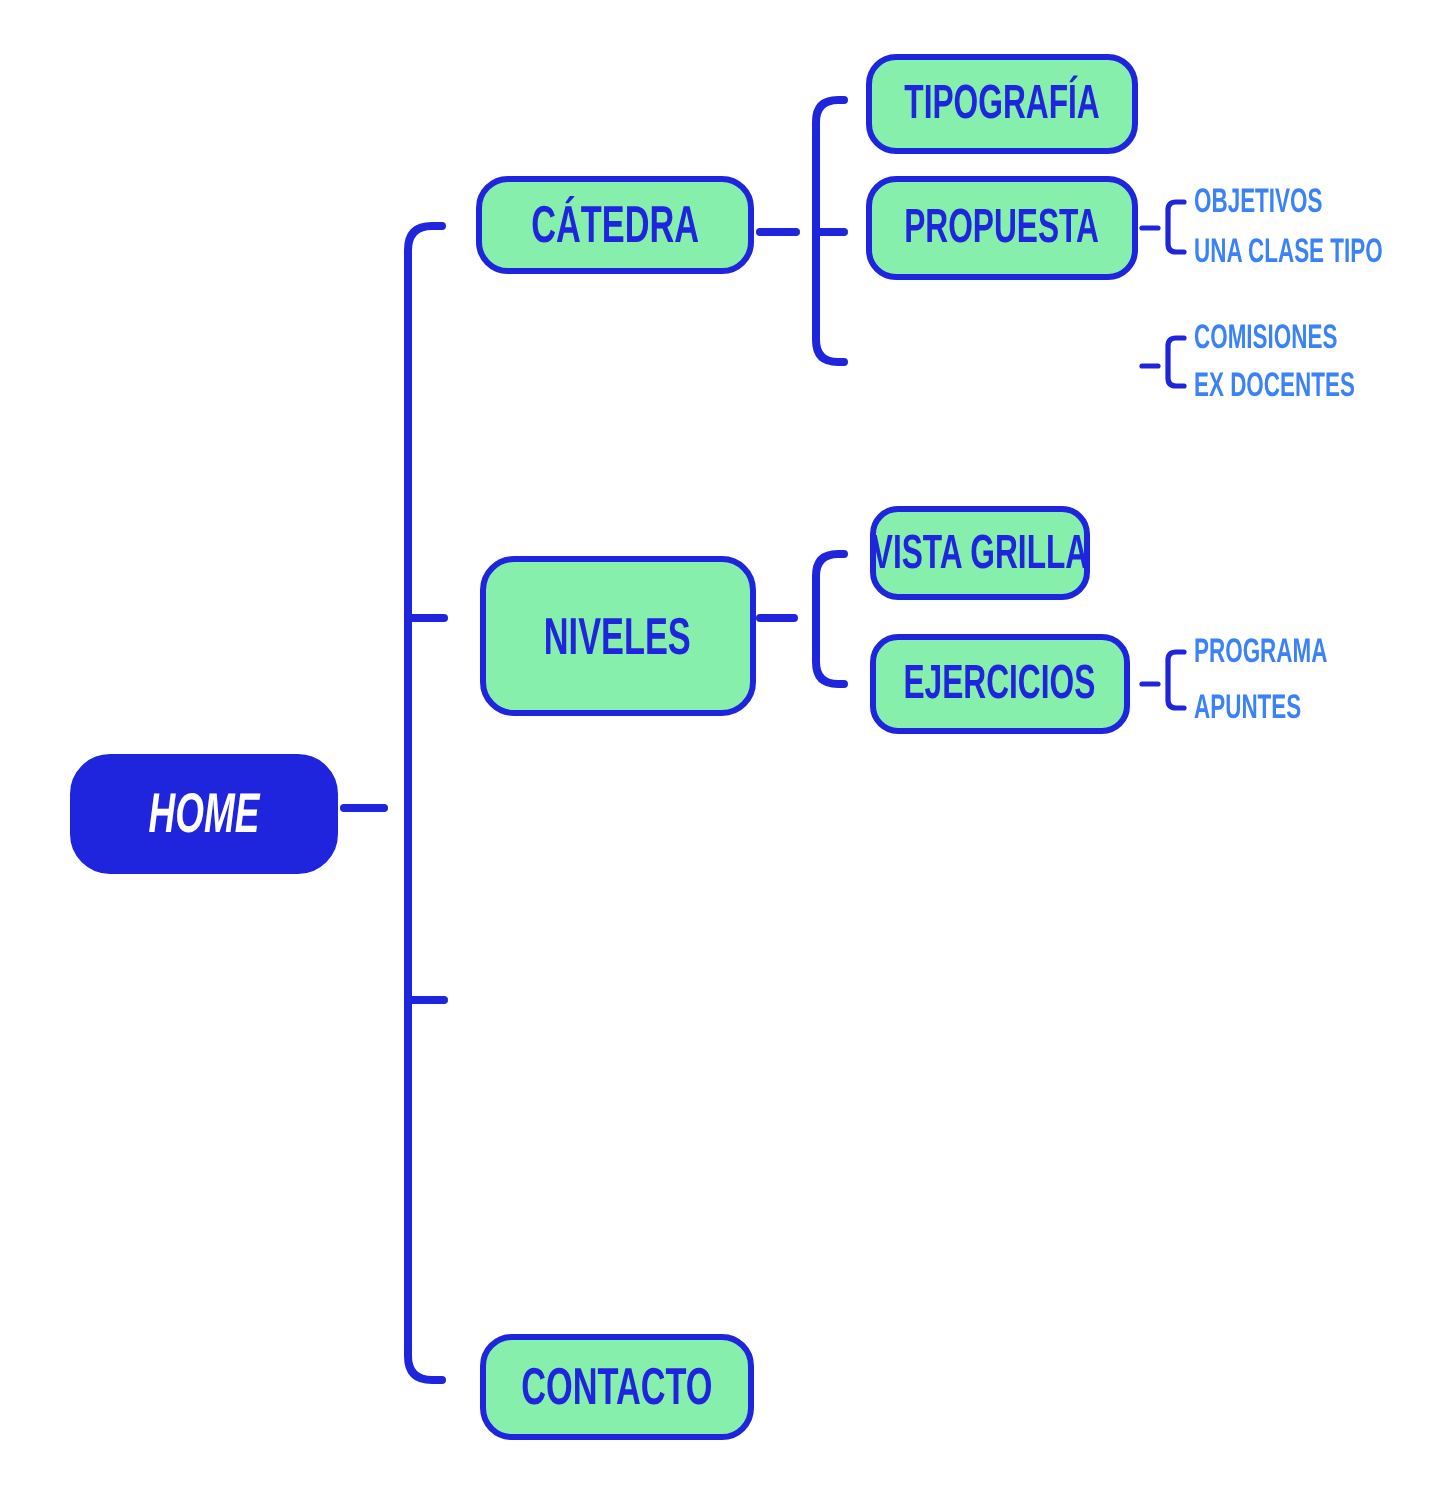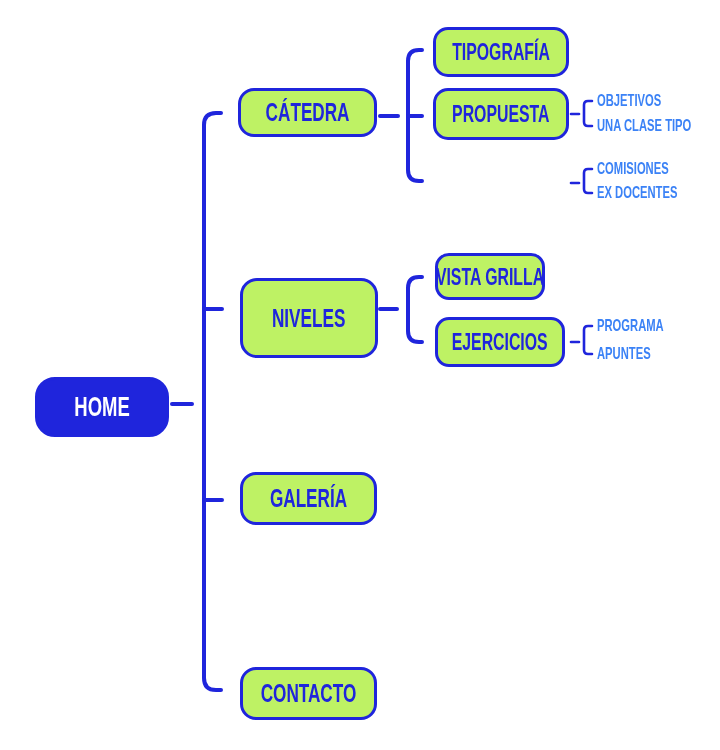--- a/index.html
+++ b/index.html
@@ -12,21 +12,21 @@
   }
   .stage{position:absolute;left:0;top:0;width:720px;height:750px;}
   svg.wires{position:absolute;left:0;top:0;pointer-events:none;}
 
   .node{
     position:absolute;
     display:flex;align-items:center;justify-content:center;
     box-sizing:border-box;
     border:3px solid #1f25dc;
     border-radius:16px;
-    background:#bef264;
+    background:#86efac;
     color:#1f25dc;
   }
   .node .t{
     display:inline-block;
     font-weight:bold;
     font-size:26px;
     letter-spacing:0px;
     transform:scaleX(0.66);
     transform-origin:center center;
     white-space:nowrap;
@@ -48,21 +48,21 @@
     white-space:nowrap;
   }
   .leaf .t{
     display:inline-block;
     transform:scaleX(0.66);
     transform-origin:left center;
     white-space:nowrap;
   }
 
   
-  .n-home      {left:35px;  top:377px; width:134px; height:60px;}
+  .n-home      {left:35px;  top:377px; width:134px; height:60px;font-style:italic;}
   .n-catedra   {left:238px; top:88px;  width:139px; height:49px;}
   .n-tipografia{left:433px; top:27px;  width:136px; height:50px; border-radius:15px;}
   .n-propuesta {left:433px; top:88px;  width:136px; height:52px; border-radius:15px;}
   .n-docentes  {left:433px; top:158px; width:136px; height:50px; border-radius:15px;}
   .n-niveles   {left:240px; top:278px; width:138px; height:80px; border-radius:17px;}
   .n-vistagrilla{left:435px;top:253px; width:110px; height:47px; border-radius:14px;}
   .n-ejercicios{left:435px; top:317px; width:130px; height:50px; border-radius:14px;}
   .n-galeria   {left:240px; top:472px; width:137px; height:53px;}
   .n-contacto  {left:240px; top:667px; width:137px; height:53px;}
   .n-tipografia .t,.n-propuesta .t,.n-docentes .t,
@@ -125,23 +125,20 @@
   </div>
 
   <div class="node n-vistagrilla">
     <span class="t">VISTA GRILLA</span>
   </div>
 
   <div class="node n-ejercicios">
     <span class="t">EJERCICIOS</span>
   </div>
 
-  <div class="node n-galeria">
-    <span class="t">GALERÍA</span>
-  </div>
 
   <div class="node n-contacto">
     <span class="t">CONTACTO</span>
   </div>
 
   <div class="leaf p-objetivos">
     <span class="t">OBJETIVOS</span>
   </div>
   <div class="leaf p-unaclase">
     <span class="t">UNA CLASE TIPO</span>

